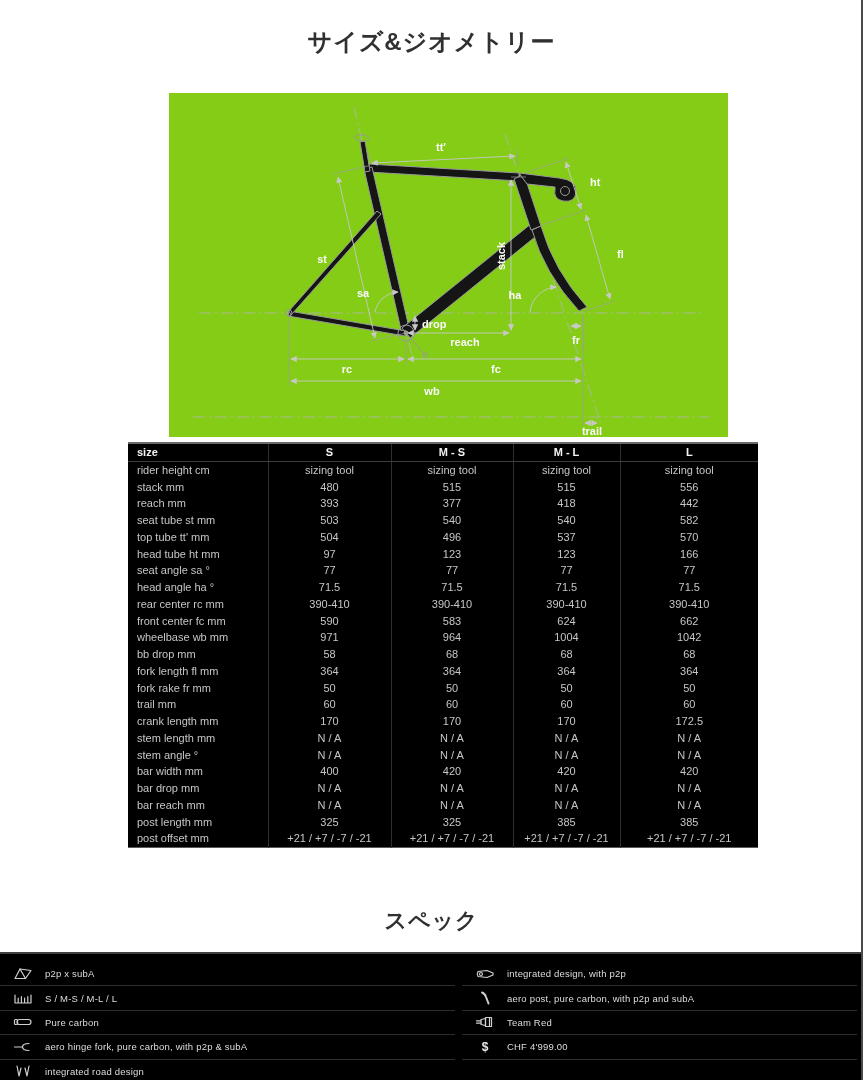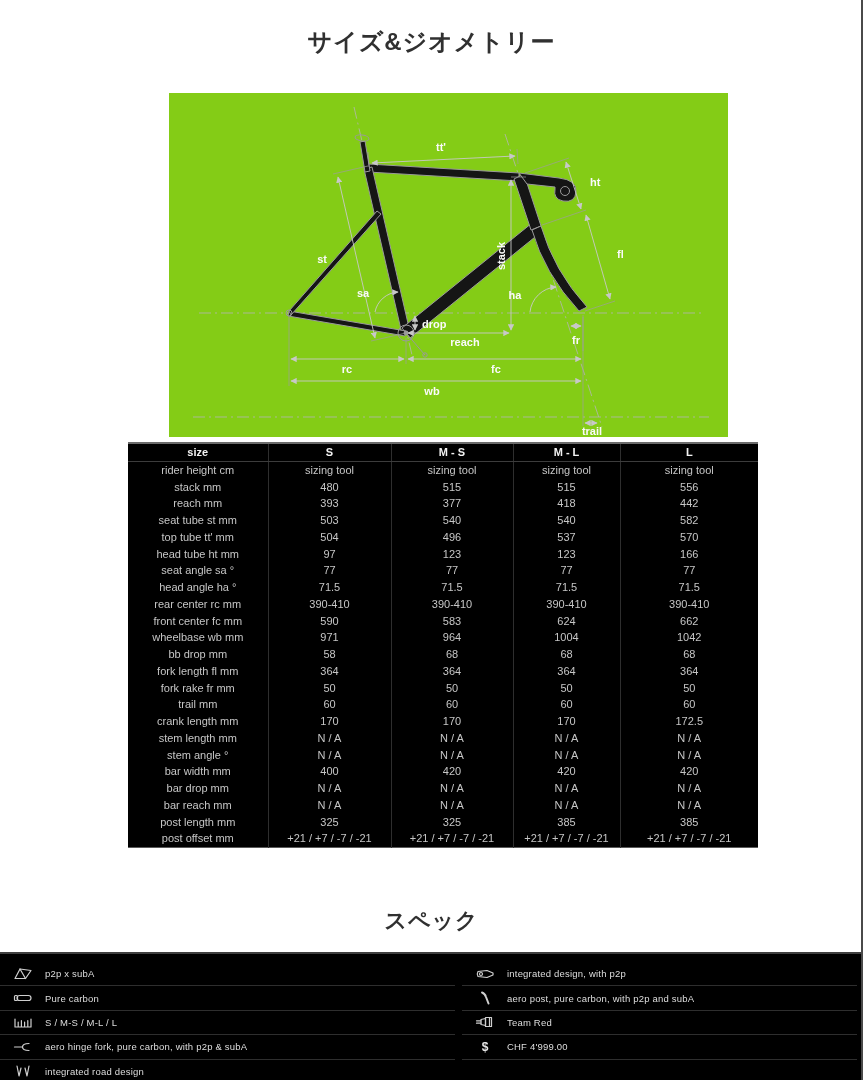--- a/index.html
+++ b/index.html
@@ -16,21 +16,21 @@
   .dashdot{stroke:#b5b5b5;stroke-width:0.8;fill:none;stroke-dasharray:12 4 2 4;}
   .tube{fill:#151515;stroke:#9a9a9a;stroke-width:1;}
   .thinpart{stroke:#9a9a9a;stroke-width:1;fill:none;}
   .dlabel{fill:#fafafa;font-size:11px;font-weight:bold;font-family:"Liberation Sans","DejaVu Sans",sans-serif;}
   
   .size-table{position:absolute;left:128px;top:442px;width:630px;border-collapse:collapse;background:#000;
     border-top:2px solid #6b6b6b;border-bottom:1px solid #5a5a5a;table-layout:fixed;}
   .size-table th,.size-table td{font-size:11px;line-height:16.75px;height:16.75px;padding:0;margin:0;
     color:#c6c6c6;text-align:center;font-weight:normal;white-space:nowrap;overflow:hidden;}
   .size-table th{color:#f2f2f2;font-weight:bold;}
-  .size-table .lbl{text-align:center;}
+  .size-table .lbl{text-align:left;padding-left:9px;}
   .size-table th:not(:first-child),.size-table td:not(:first-child){border-left:1px solid #2e2e2e;}
   .size-table thead th{border-bottom:1px solid #3c3c3c;}
   .size-table col.c0{width:140px}.size-table col.c1{width:123px}.size-table col.c2{width:122px}
   .size-table col.c3{width:107px}.size-table col.c4{width:138px}
   
   .spec-section{position:absolute;left:0;top:952px;width:863px;height:128px;background:#000;border-top:2px solid #3f3f3f;box-sizing:border-box;}
   .spec-col{position:absolute;top:8px;}
   .spec-col-left{left:0;width:455px;}
   .spec-col-right{left:462px;width:395px;}
   .spec-row{display:flex;align-items:center;height:23.4px;border-bottom:1px solid #2e2e2e;}
@@ -321,33 +321,33 @@
             <svg width="22" height="16" viewBox="0 0 20 16">
               <path d="M2,12.5 L7,3 L18,4.5 L12.5,12.5 Z"></path>
               <path d="M7,3 L12.5,12.5"></path>
             </svg>
           </span>
           <span class="spec-label">p2p x subA</span>
         </div>
         <div class="spec-row">
           <span class="spec-icon">
             <svg width="22" height="16" viewBox="0 0 20 16">
+              <path d="M2,13 H18 M2,13 V5 M5.2,13 V8 M8.4,13 V6.5 M11.6,13 V8 M14.8,13 V6.5 M18,13 V5"></path>
+            </svg>
+          </span>
+          <span class="spec-label">S / M-S / M-L / L</span>
+        </div>
+        <div class="spec-row">
+          <span class="spec-icon">
+            <svg width="22" height="16" viewBox="0 0 20 16">
               <rect x="4" y="5.5" width="14" height="5" rx="2.5"></rect>
               <rect x="1.5" y="5.5" width="3" height="5" rx="1"></rect>
             </svg>
           </span>
           <span class="spec-label">Pure carbon</span>
-        </div>
-        <div class="spec-row">
-          <span class="spec-icon">
-            <svg width="22" height="16" viewBox="0 0 20 16">
-              <path d="M2,13 H18 M2,13 V5 M5.2,13 V8 M8.4,13 V6.5 M11.6,13 V8 M14.8,13 V6.5 M18,13 V5"></path>
-            </svg>
-          </span>
-          <span class="spec-label">S / M-S / M-L / L</span>
         </div>
         <div class="spec-row">
           <span class="spec-icon">
             <svg width="22" height="16" viewBox="0 0 20 16">
               <path d="M1.5,8 H9"></path>
               <path d="M16,4.5 Q9.5,4.5 9.5,8 Q9.5,11.5 16,11.5"></path>
             </svg>
           </span>
           <span class="spec-label">aero hinge fork, pure carbon, with p2p &amp; subA</span>
         </div>

